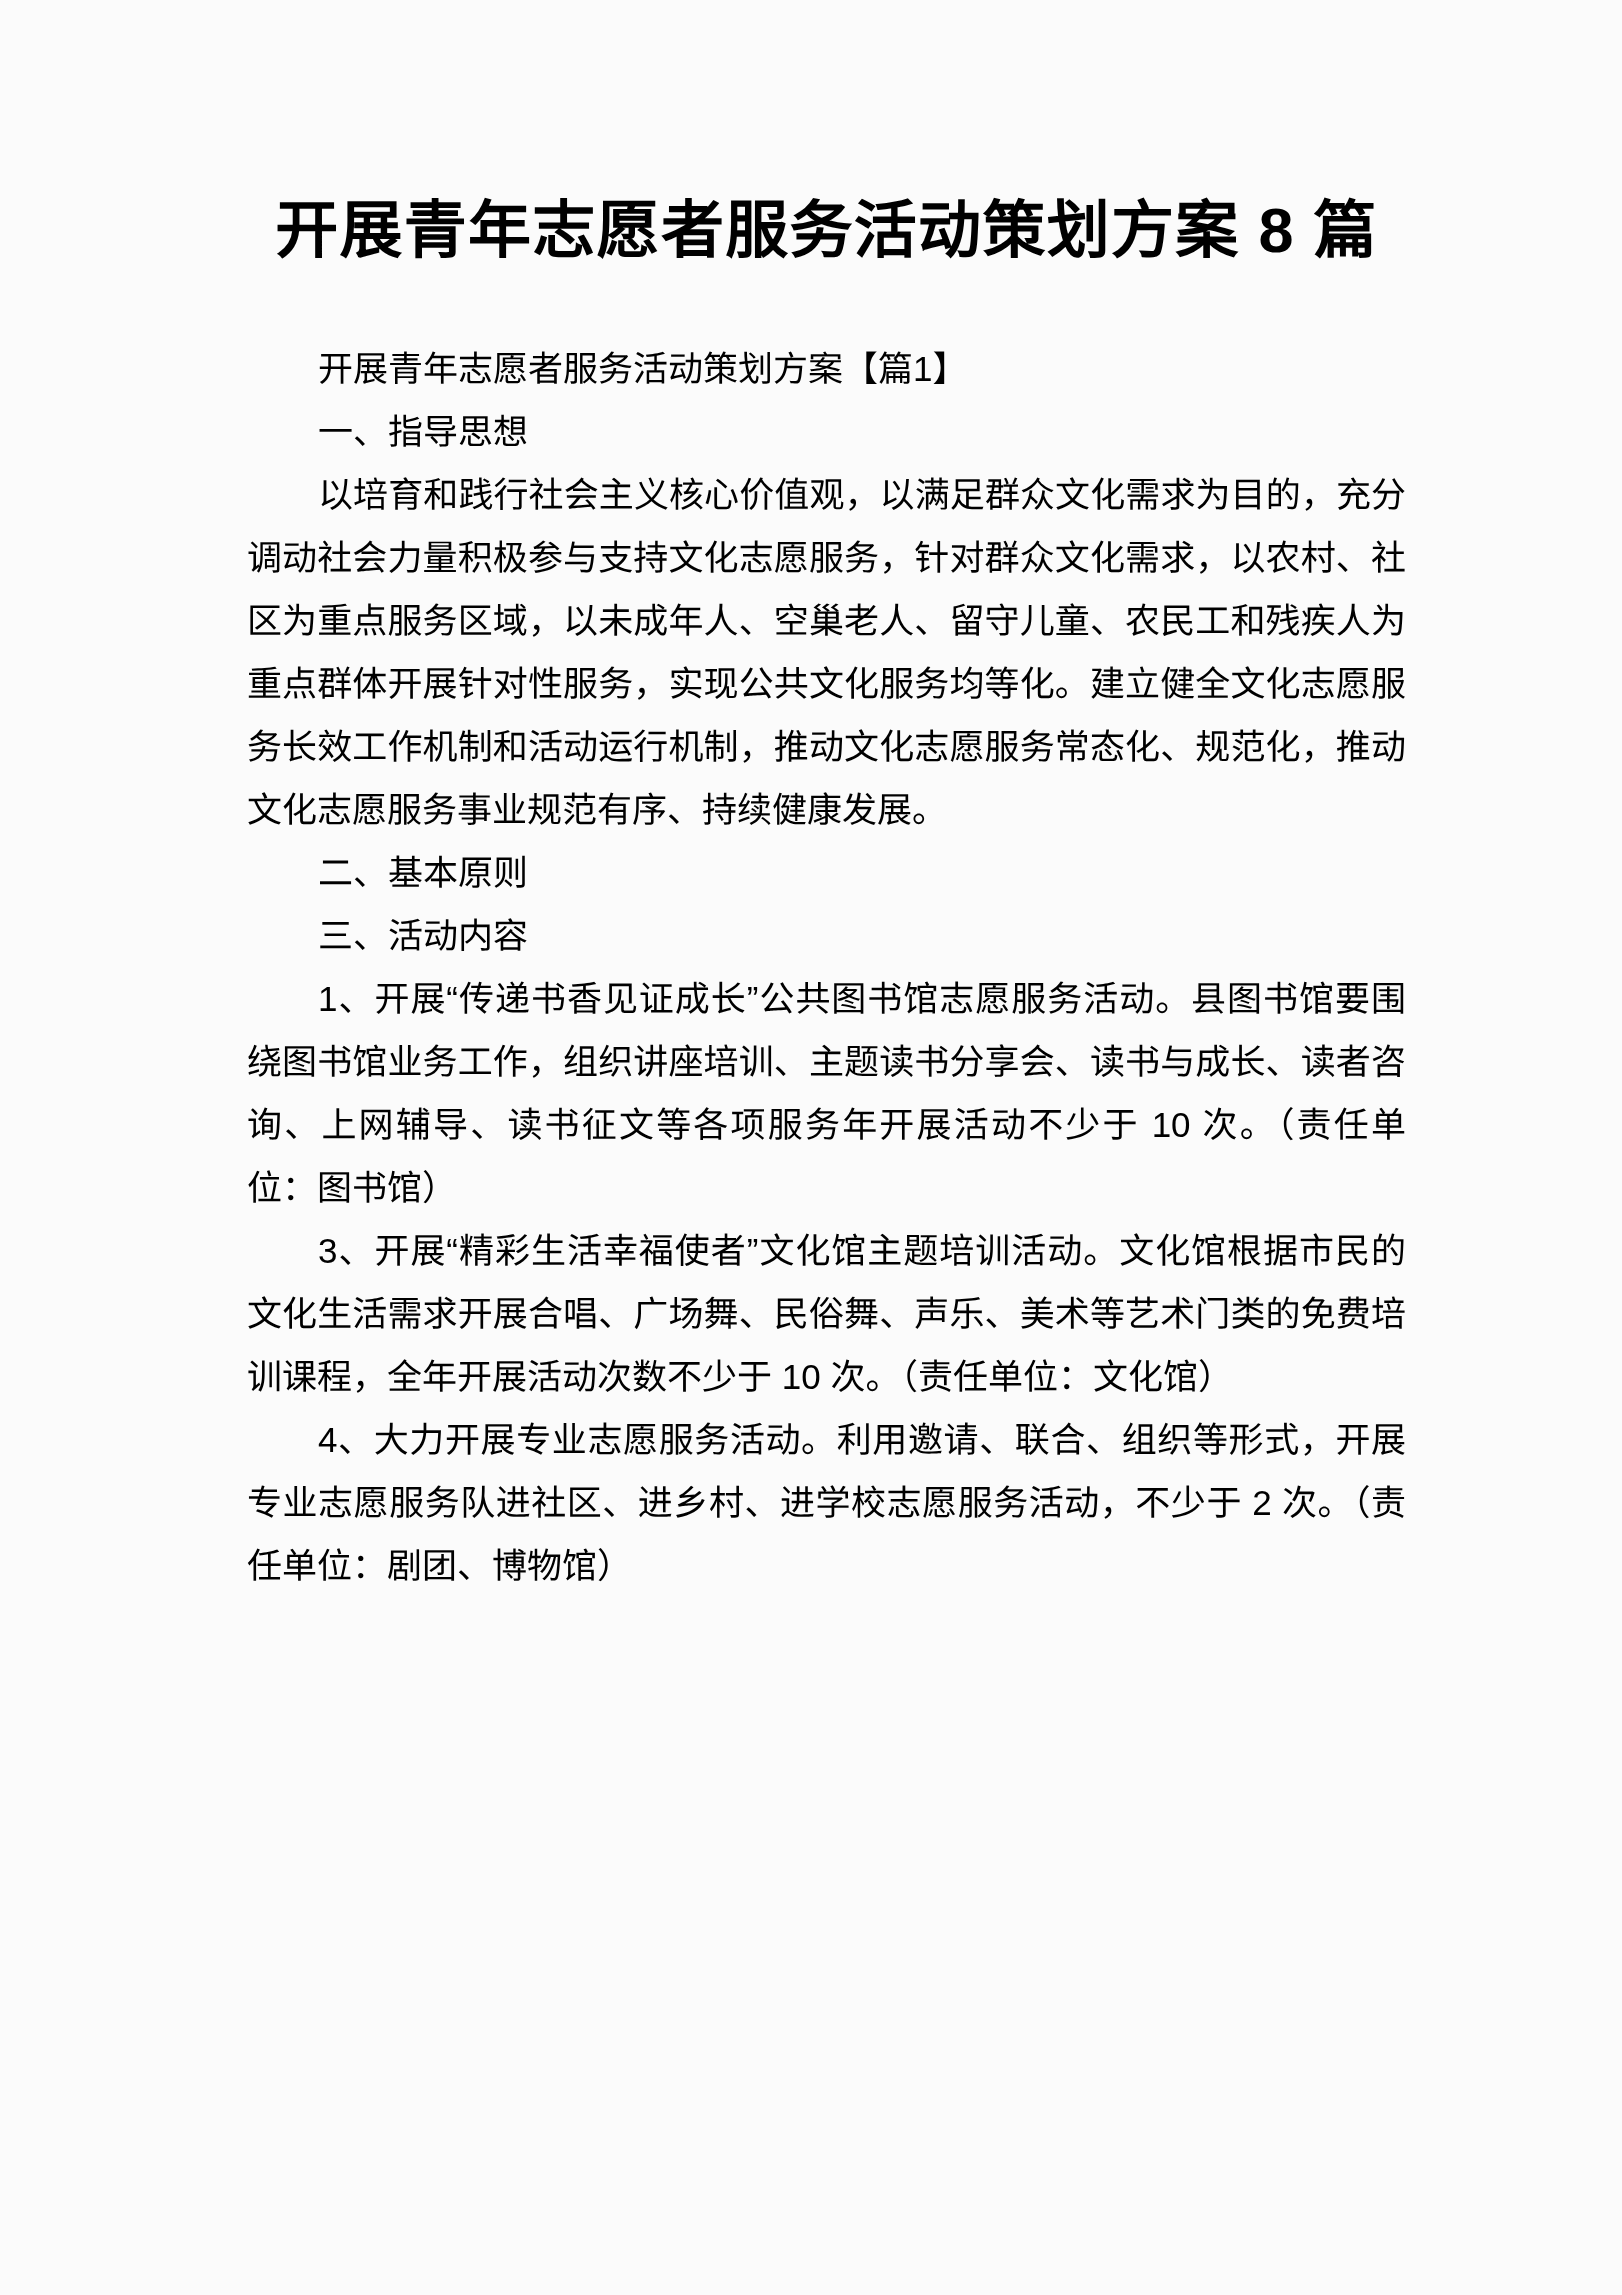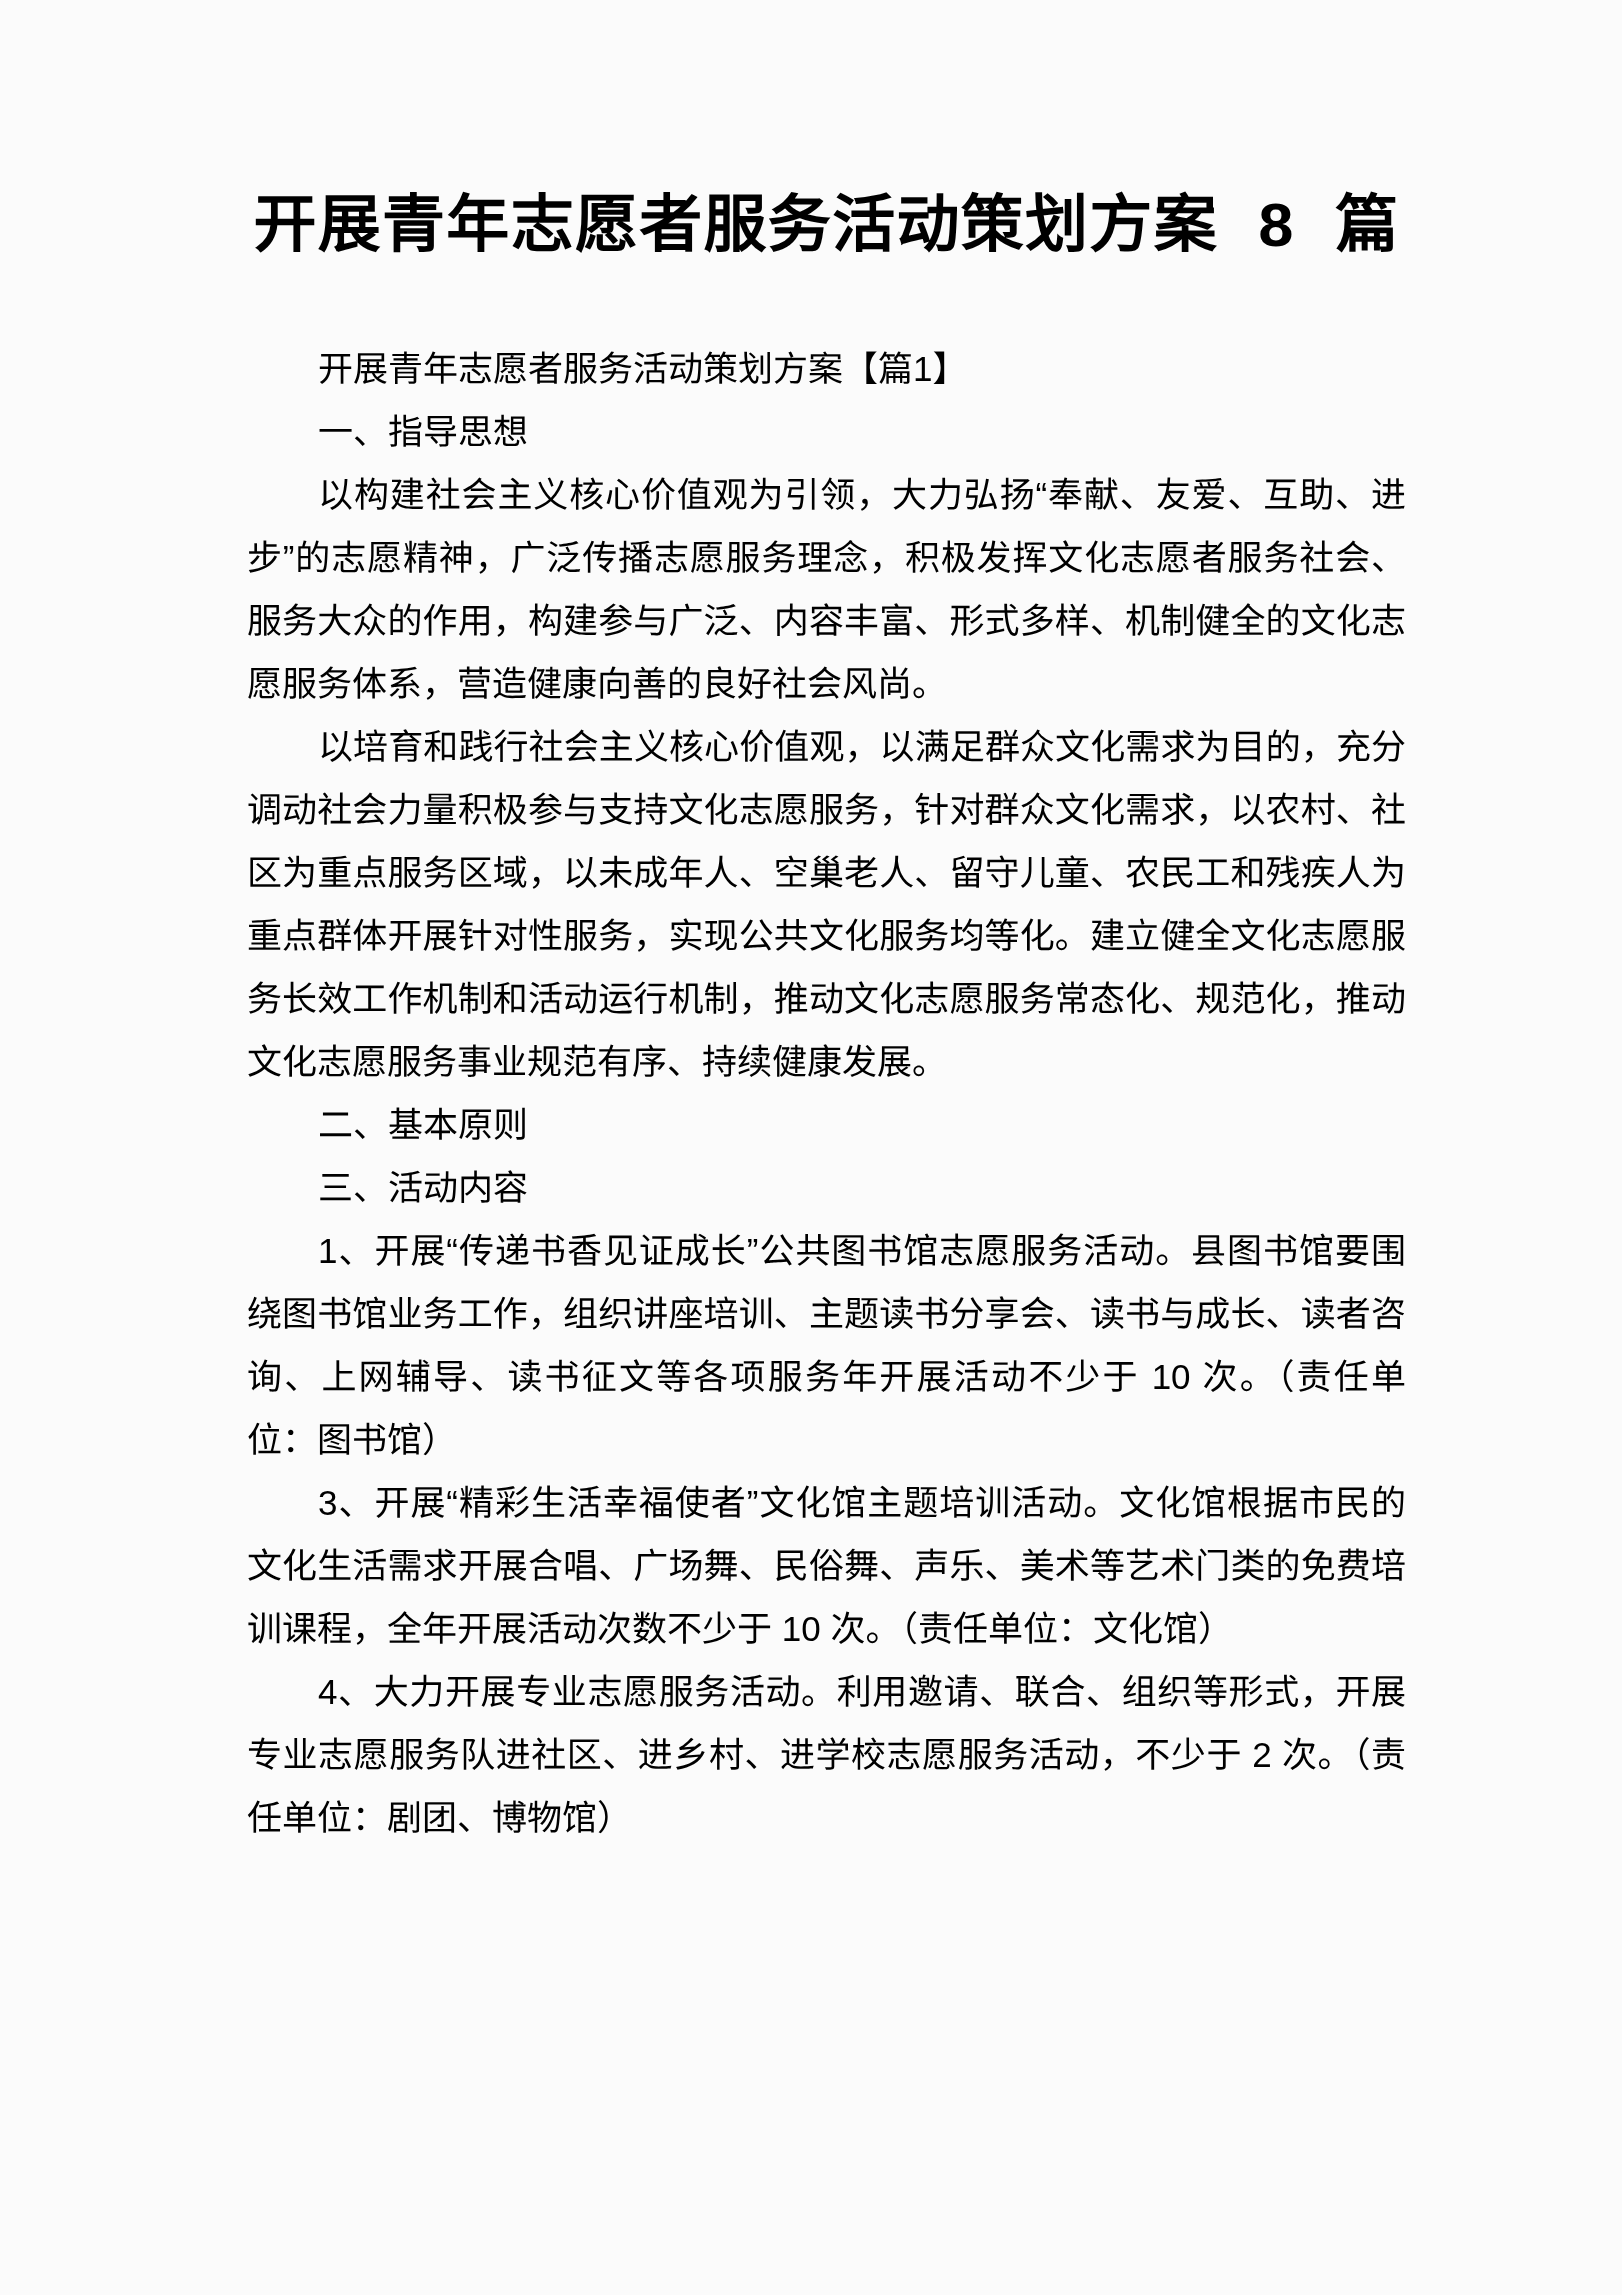--- a/index.html
+++ b/index.html
@@ -15,21 +15,21 @@
   .page {
     width: 1623px;
     height: 2295px;
     box-sizing: border-box;
     padding: 191px 217px 0 247px;
     background: #fbfbfb;
     color: #000000;
   }
   .doc-title {
     margin: 0 0 67px 0;
-    font-family: Liberation Mono, monospace;
+    font-family: Liberation Sans, sans-serif;
     font-weight: bold;
     font-size: 63px;
     line-height: 1.25;
     text-align: center;
     letter-spacing: 1.3px;
     color: #000000;
   }
   .doc-body p {
     margin: 0;
     font-family: Liberation Sans, sans-serif;
@@ -44,21 +44,20 @@
 </style>
 </head>
 <body>
 
 <div class="page">
   <h1 class="doc-title">开展青年志愿者服务活动策划方案 8 篇</h1>
 
   <div class="doc-body">
     <p>开展青年志愿者服务活动策划方案【篇1】</p>
     <p>一、指导思想</p>
-    <p>以构建社会主义核心价值观为引领，大力弘扬“奉献、友爱、互助、进步”的志愿精神，广泛传播志愿服务理念，积极发挥文化志愿者服务社会、服务大众的作用，构建参与广泛、内容丰富、形式多样、机制健全的文化志愿服务体系，营造健康向善的良好社会风尚。</p>
     <p>以培育和践行社会主义核心价值观，以满足群众文化需求为目的，充分调动社会力量积极参与支持文化志愿服务，针对群众文化需求，以农村、社区为重点服务区域，以未成年人、空巢老人、留守儿童、农民工和残疾人为重点群体开展针对性服务，实现公共文化服务均等化。建立健全文化志愿服务长效工作机制和活动运行机制，推动文化志愿服务常态化、规范化，推动文化志愿服务事业规范有序、持续健康发展。</p>
     <p>二、基本原则</p>
     <p>三、活动内容</p>
     <p>1、开展“传递书香见证成长”公共图书馆志愿服务活动。县图书馆要围绕图书馆业务工作，组织讲座培训、主题读书分享会、读书与成长、读者咨询、上网辅导、读书征文等各项服务年开展活动不少于 10 次。（责任单位：图书馆）</p>
     <p>3、开展“精彩生活幸福使者”文化馆主题培训活动。文化馆根据市民的文化生活需求开展合唱、广场舞、民俗舞、声乐、美术等艺术门类的免费培训课程，全年开展活动次数不少于 10 次。（责任单位：文化馆）</p>
     <p>4、大力开展专业志愿服务活动。利用邀请、联合、组织等形式，开展专业志愿服务队进社区、进乡村、进学校志愿服务活动，不少于 2 次。（责任单位：剧团、博物馆）</p>
   </div>
 </div>
 
 

